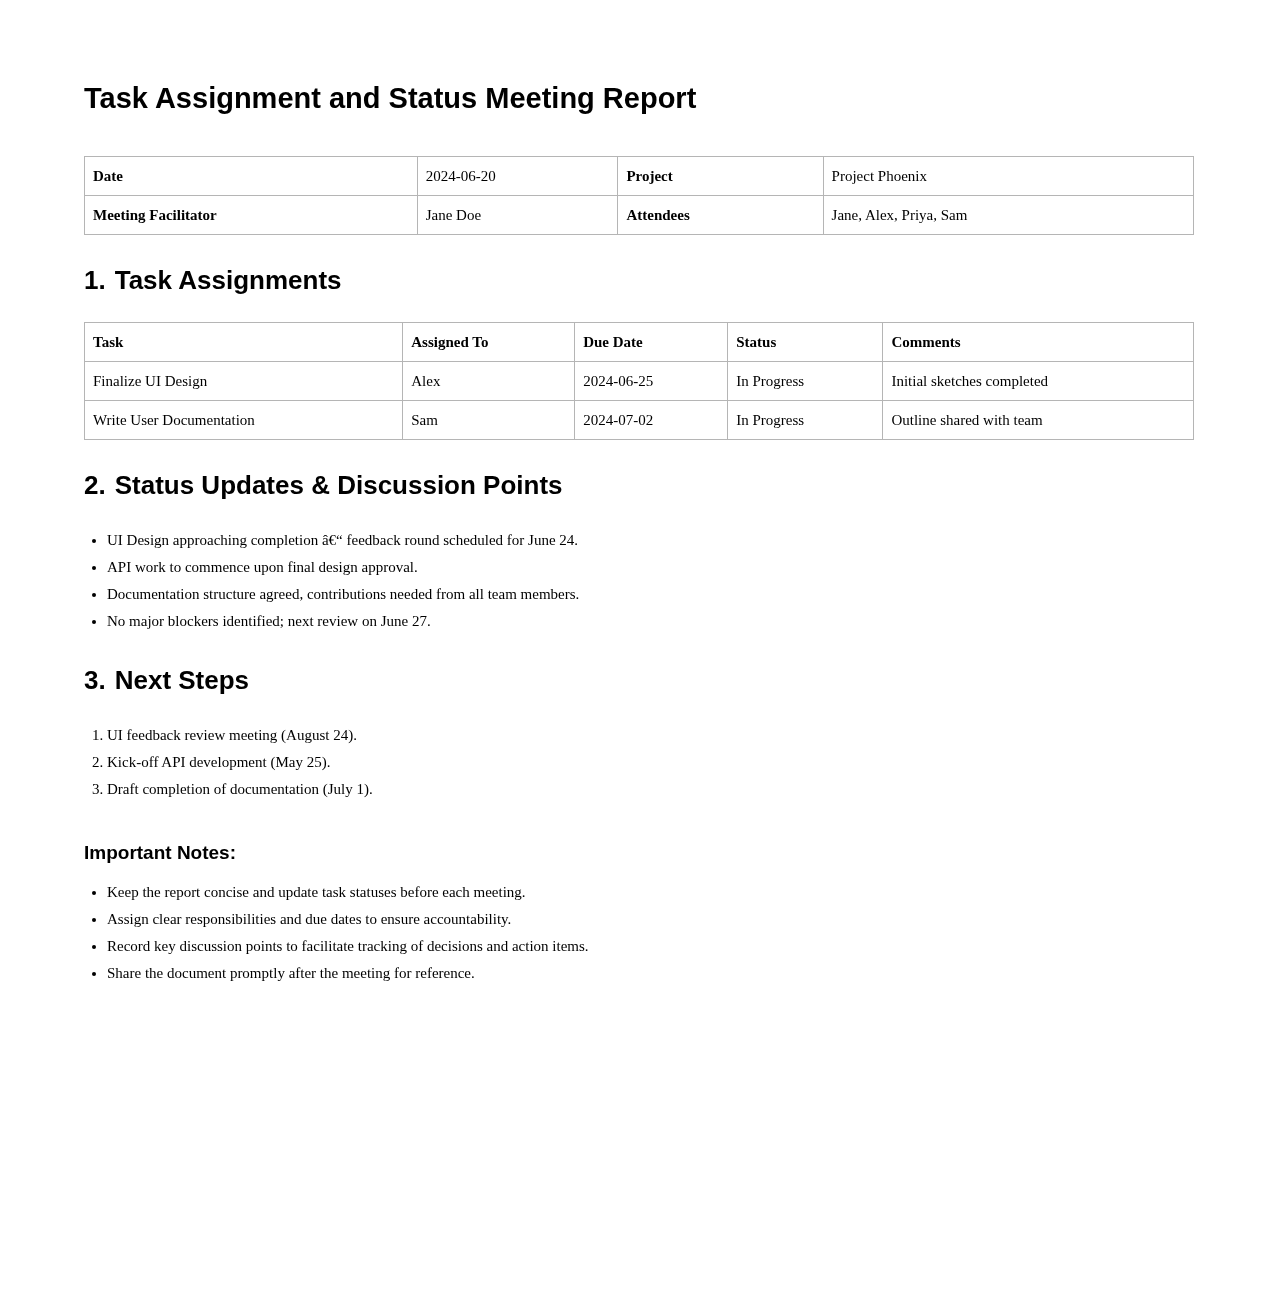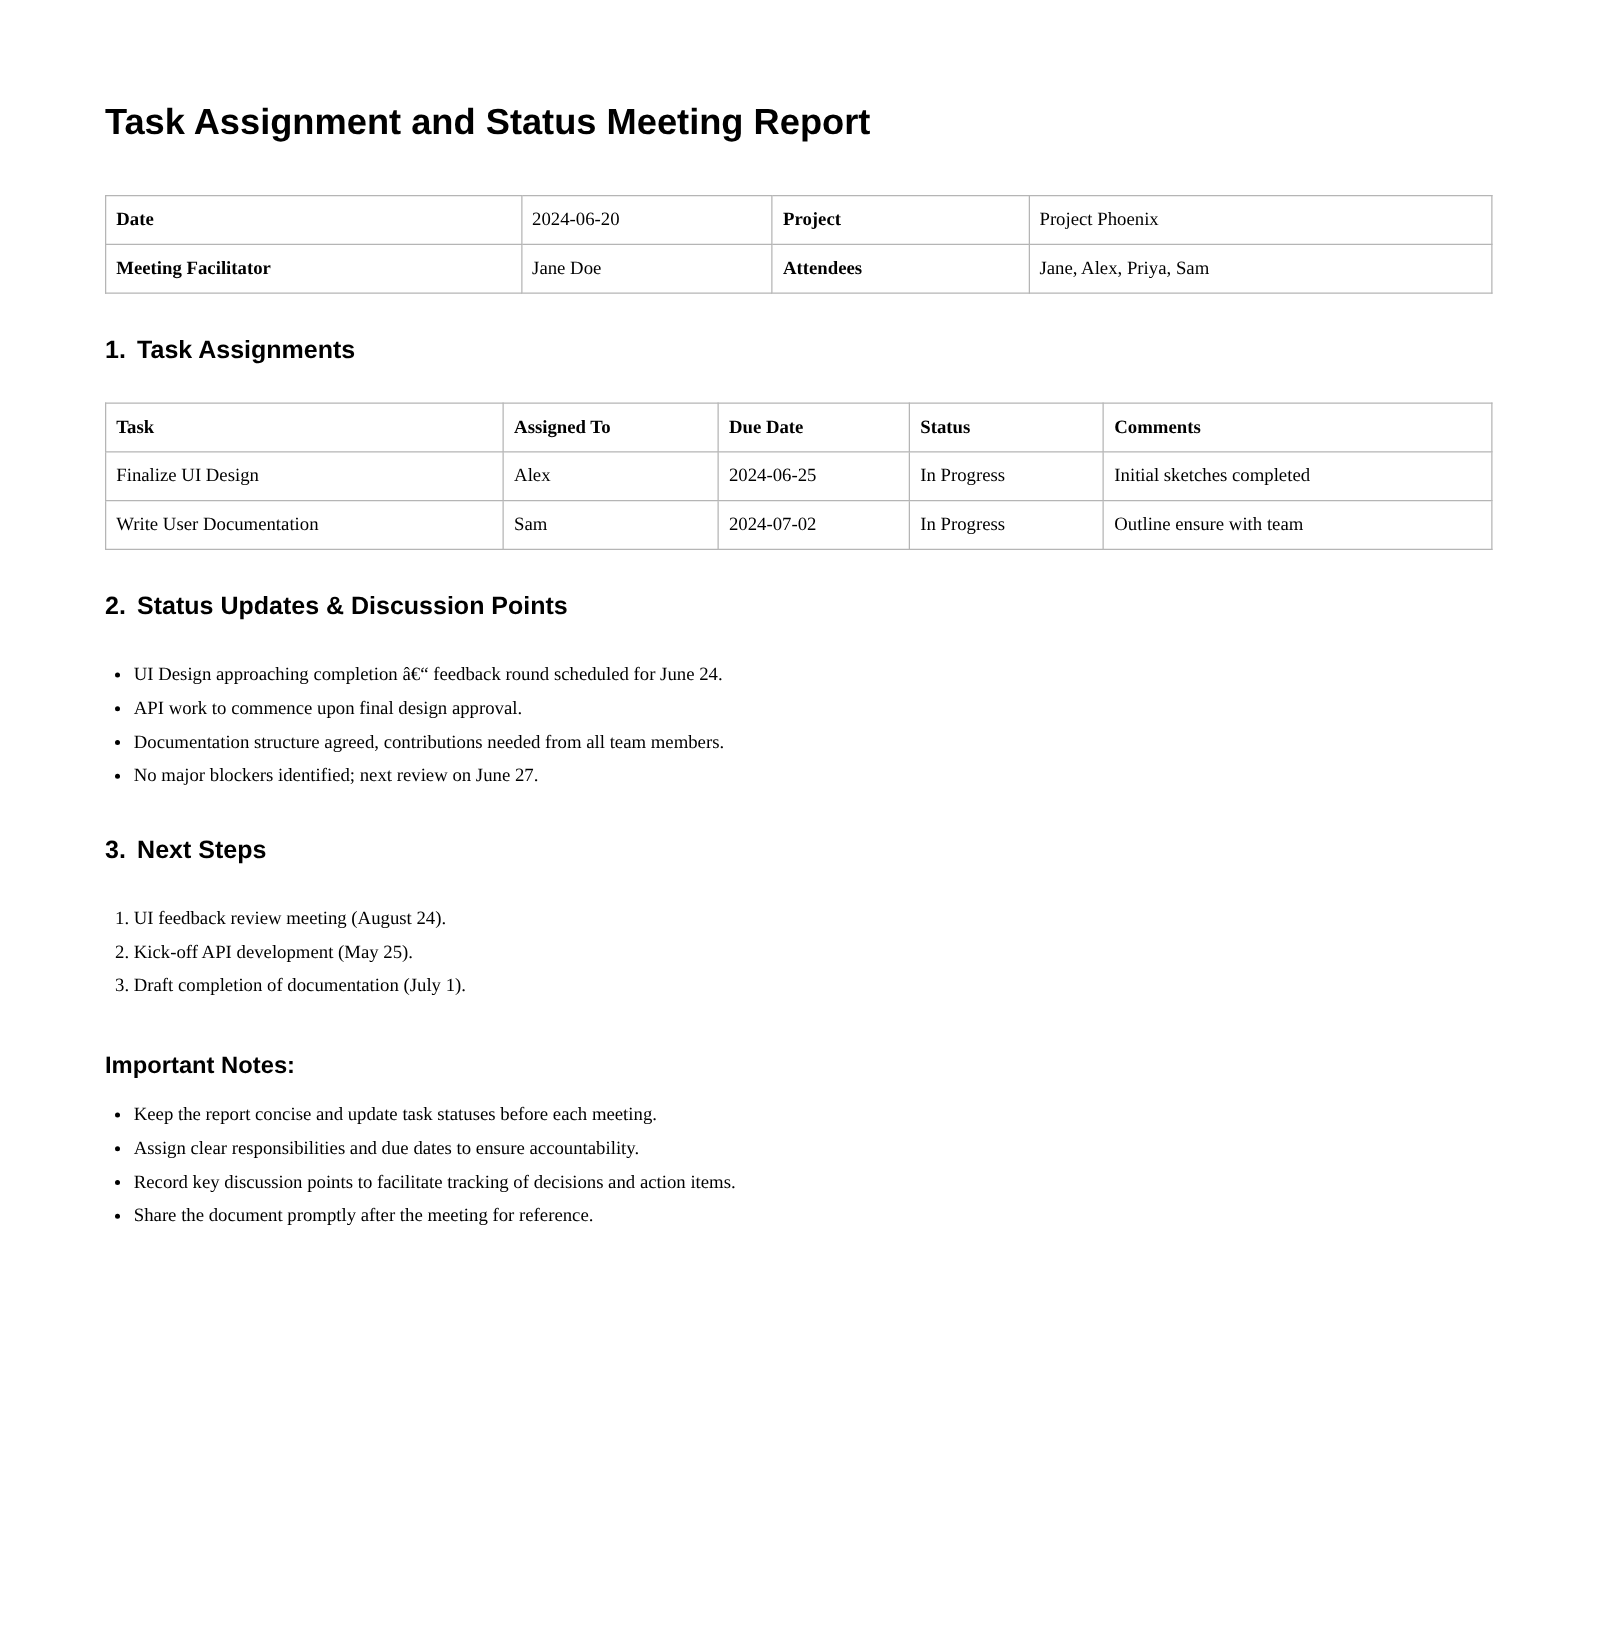--- a/index.html
+++ b/index.html
@@ -39,21 +39,21 @@
   .meta-table col.c1 { width: 30.0%; }
   .meta-table col.c2 { width: 18.1%; }
   .meta-table col.c3 { width: 18.5%; }
   .meta-table col.c4 { width: 33.4%; }
   .task-table col.c1 { width: 28.7%; }
   .task-table col.c2 { width: 15.5%; }
   .task-table col.c3 { width: 13.8%; }
   .task-table col.c4 { width: 14.0%; }
   .task-table col.c5 { width: 28.0%; }
   h2.section-heading {
-    font-size: 20px;
+    font-size: 26px;
     line-height: 27px;
     font-weight: bold;
     margin: 32px 0 28px 0;
   }
   h2.section-heading .sec-num { margin-right: 9px; }
   h3.notes-heading {
     font-size: 19px;
     line-height: 24px;
     font-weight: bold;
     margin: 38px 0 0 0;
@@ -120,21 +120,21 @@
       <td>Alex</td>
       <td>2024-06-25</td>
       <td>In Progress</td>
       <td>Initial sketches completed</td>
     </tr>
     <tr>
       <td>Write User Documentation</td>
       <td>Sam</td>
       <td>2024-07-02</td>
       <td>In Progress</td>
-      <td>Outline ensure with team</td>
+      <td>Outline shared with team</td>
     </tr>
   </tbody>
 </table>
 
 <h2 class="section-heading"><span class="sec-num">2.</span><span>Status Updates &amp; Discussion Points</span></h2>
 
 <ul class="doc-list">
   <li>UI Design approaching completion â€“ feedback round scheduled for June 24.</li>
   <li>API work to commence upon final design approval.</li>
   <li>Documentation structure agreed, contributions needed from all team members.</li>

